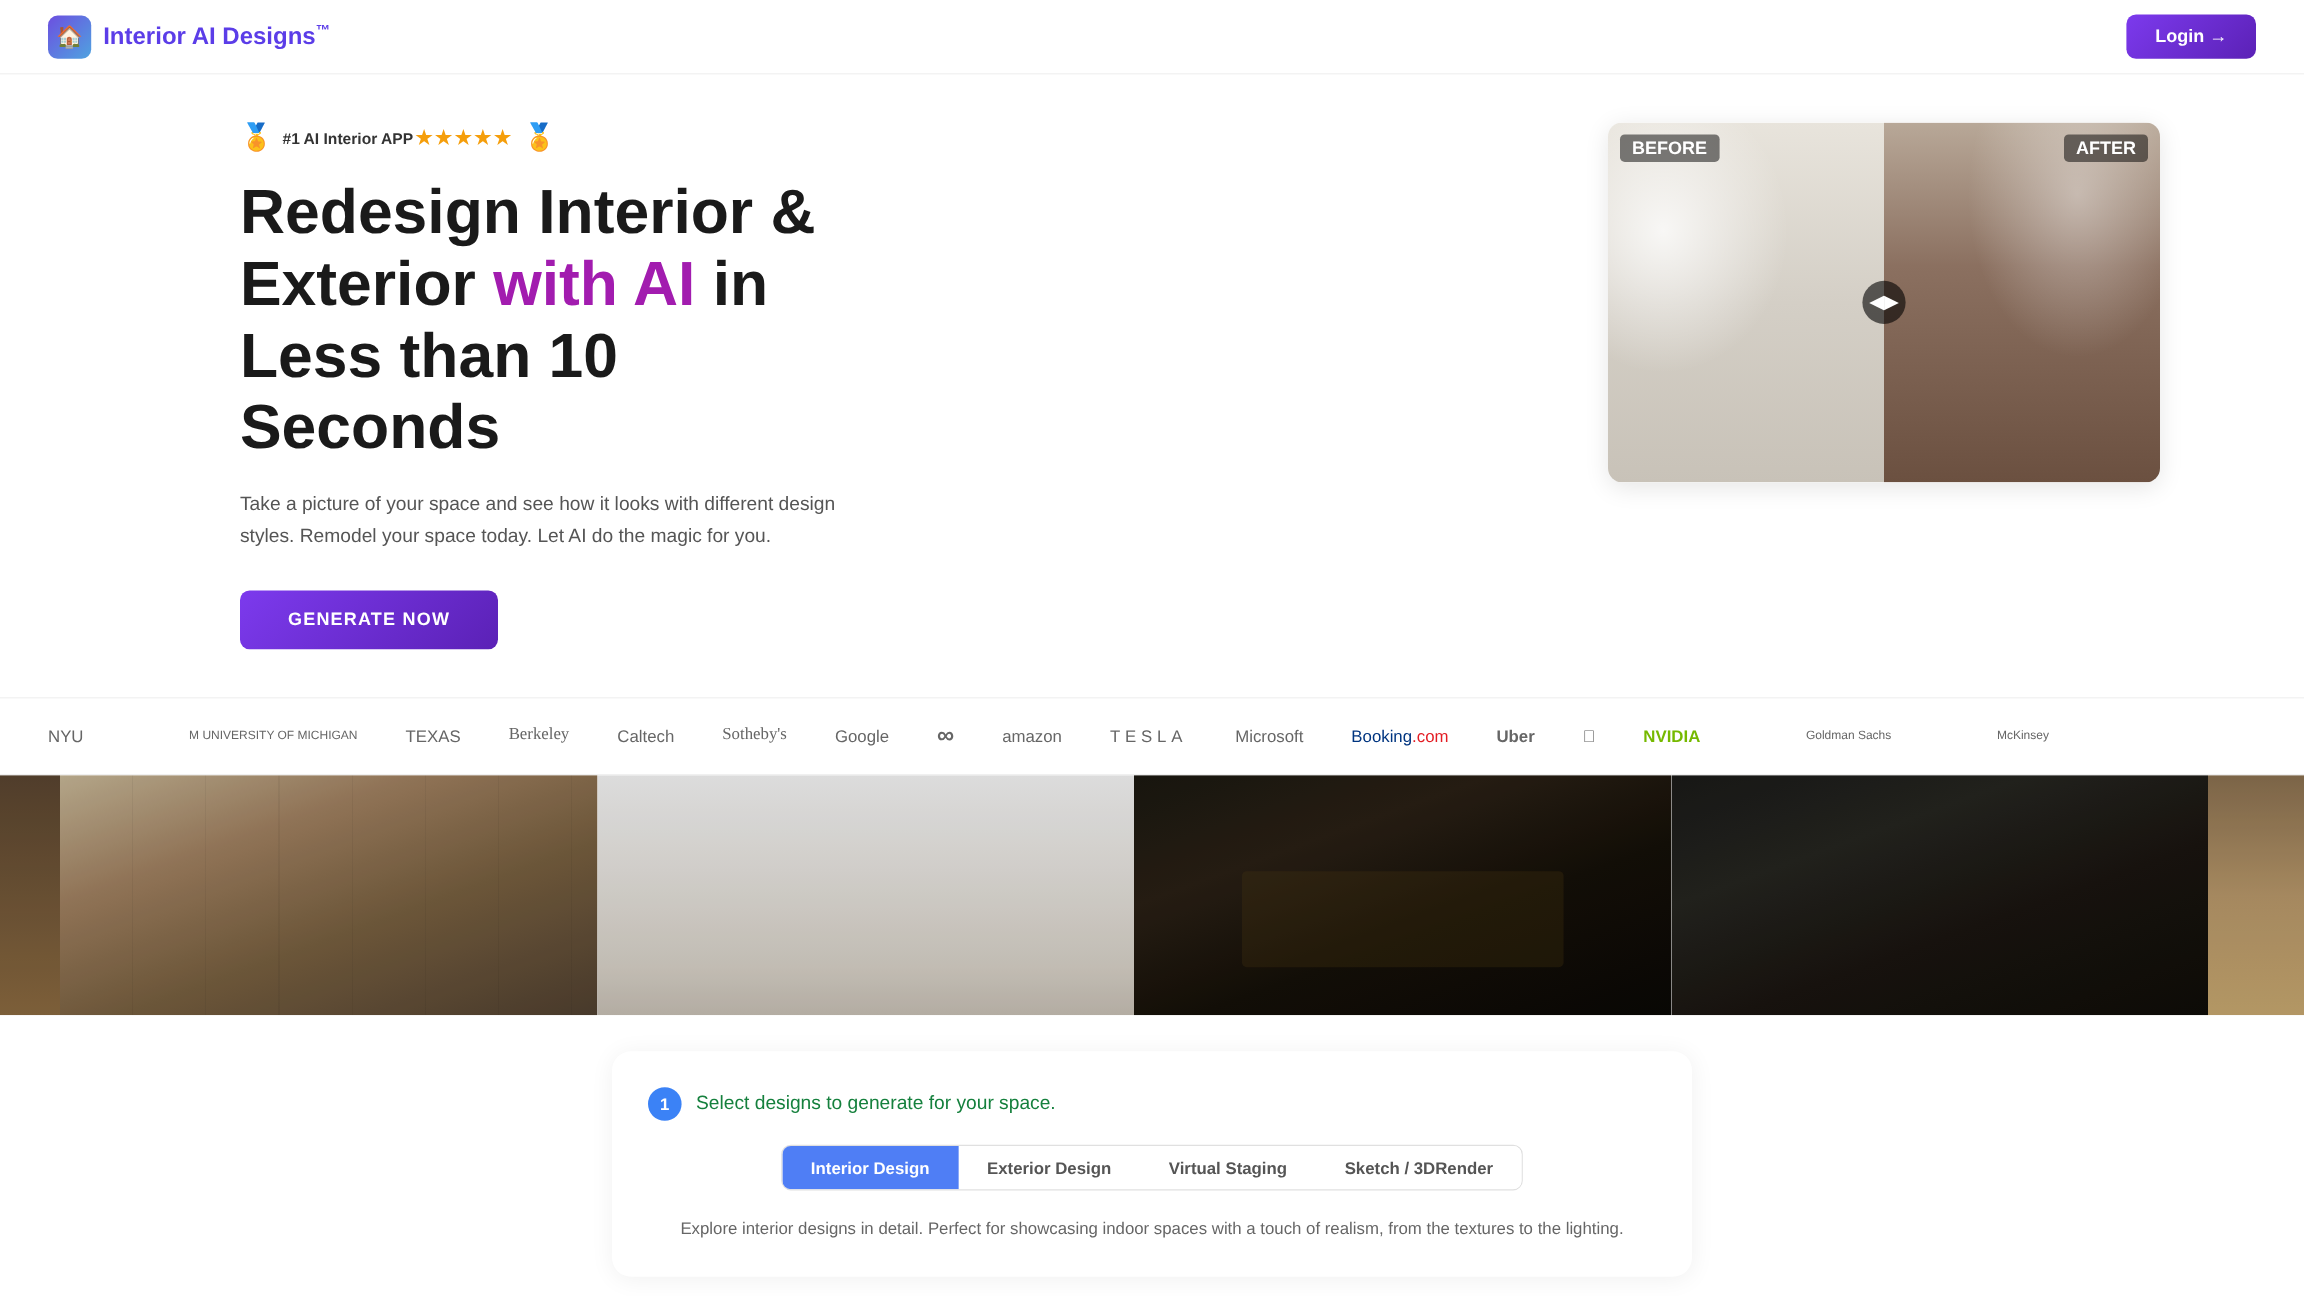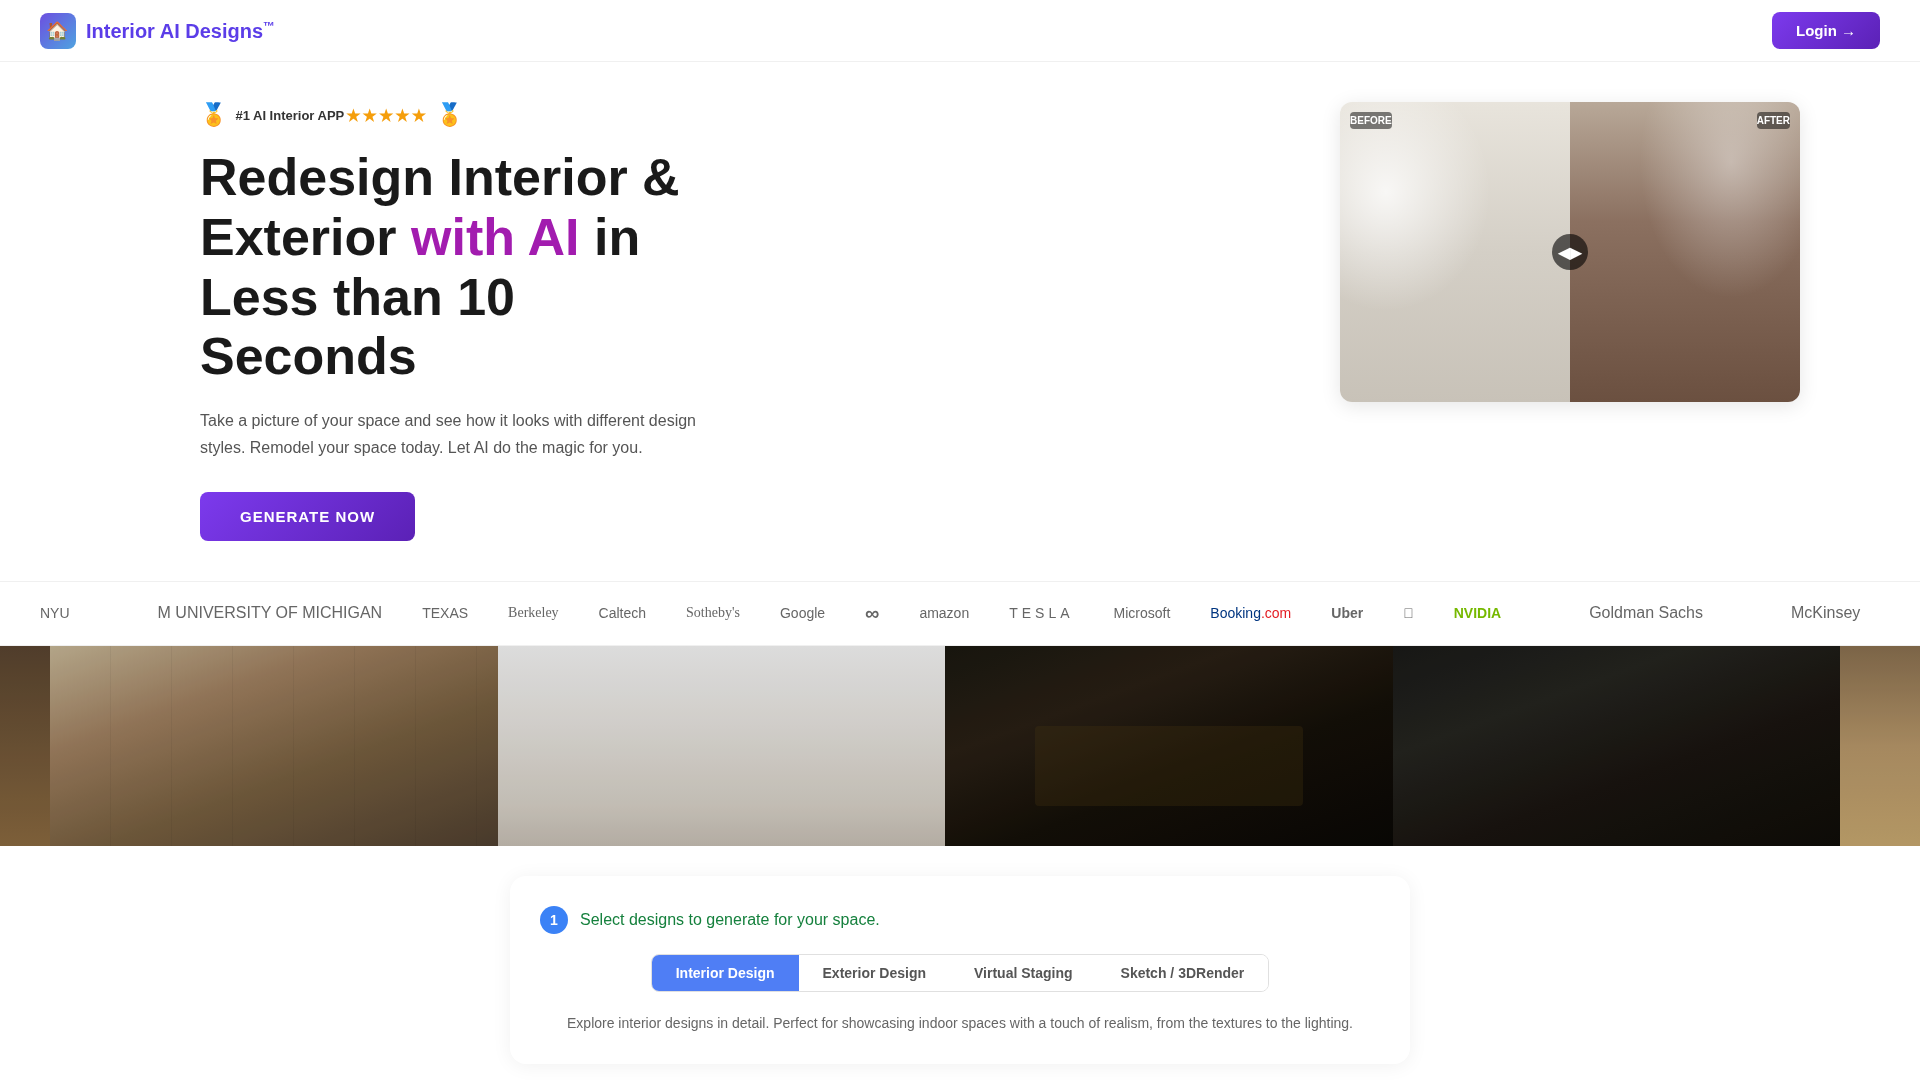--- a/index.html
+++ b/index.html
@@ -60,22 +60,22 @@
     .before-after-container {
       position: relative; border-radius: 12px; overflow: hidden;
       height: 300px; display: flex; box-shadow: 0 4px 20px rgba(0,0,0,0.1);
     }
     .before-panel, .after-panel {
       flex: 1; position: relative; overflow: hidden;
     }
     .before-panel { background: #e8e8e8; }
     .after-panel { background: #d4c9b8; }
     .before-label, .after-label {
-      position: absolute; top: 10px; font-size: 10px; font-weight: 700;
-      color: white; background: rgba(0,0,0,0.5); padding: 3px 0;
+      position: absolute; top: 10px; font-size: 15px; font-weight: 700;
+      color: white; background: rgba(0,0,0,0.5); padding: 3px 10px;
       border-radius: 4px;
     }
     .before-label { left: 10px; }
     .after-label { right: 10px; }
     .slider-btn {
       position: absolute; left: 50%; top: 50%; transform: translate(-50%, -50%);
       width: 36px; height: 36px; border-radius: 50%;
       background: rgba(0,0,0,0.6); color: white;
       display: flex; align-items: center; justify-content: center;
       font-size: 16px; z-index: 10; cursor: pointer;
@@ -86,21 +86,21 @@
       padding: 20px 40px;
       display: flex; align-items: center; gap: 40px;
       border-top: 1px solid #f0f0f0; border-bottom: 1px solid #f0f0f0;
       overflow: hidden; white-space: nowrap;
     }
     .logo-item {
       font-size: 14px; font-weight: 400; color: #666;
       flex-shrink: 0;
     }
     .logo-item.serif { font-family: Georgia, serif; text-align: center; }
-    .logo-item.small { font-size: 16px; padding-left: 48px; }
+    .logo-item.small { font-size: 10px; padding-left: 48px; }
 
     
     .gallery {
       display: flex; height: 200px; overflow: hidden;
     }
     .gallery-item {
       flex: 1; min-width: 0; position: relative; overflow: hidden;
     }
 
     

